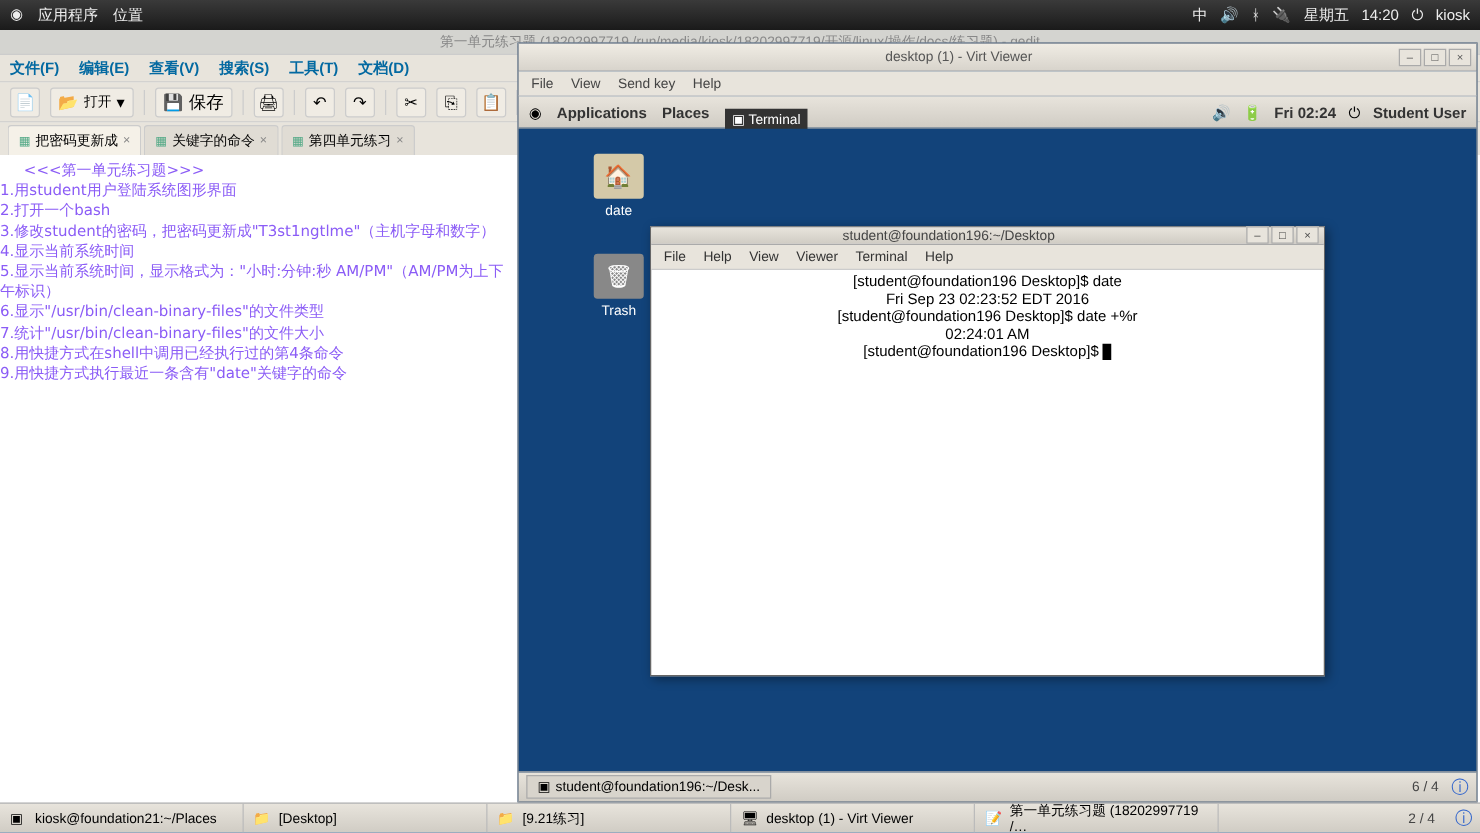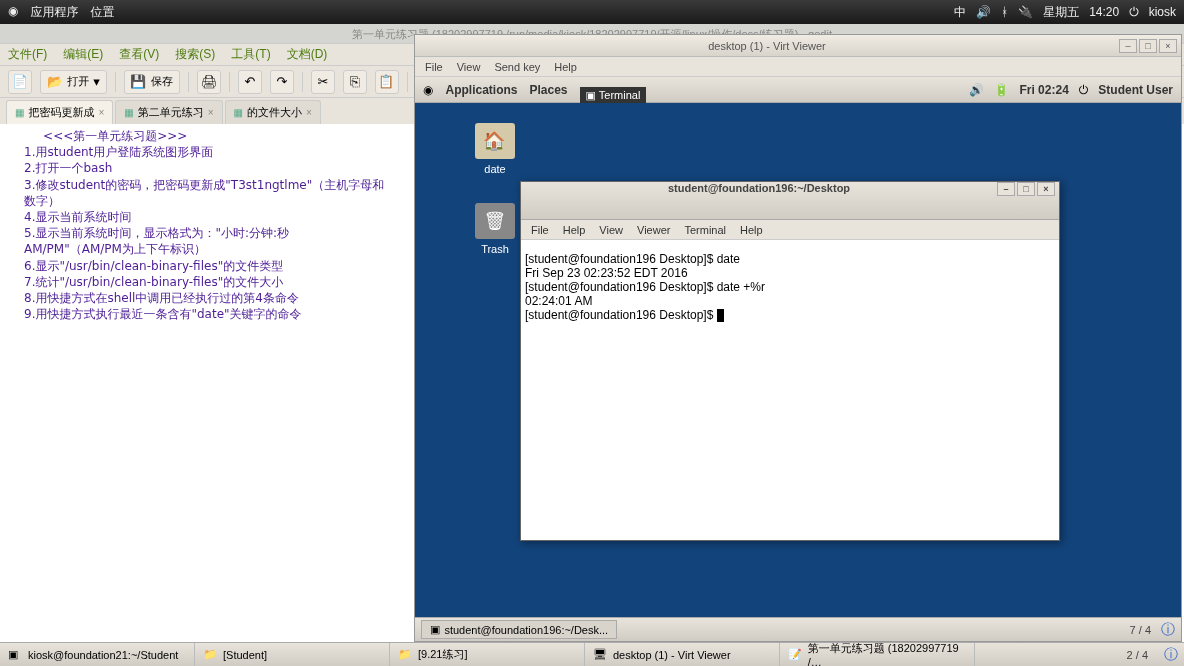--- a/index.html
+++ b/index.html
@@ -10,36 +10,36 @@
 .outer-panel .left { display: flex; gap: 12px; }
 .outer-panel .right { margin-left: auto; display: flex; gap: 10px; align-items: center; }
 .outer-panel .item { cursor: default; }
 .sys-icon { font-size: 12px; }
 
 
 .gedit-title { height: 20px; background: #d4d4d0; color: #888; font-size: 11px; text-align: center; line-height: 20px; border-bottom: 1px solid #ccc; }
 
 
 .gedit-menu { height: 22px; background: #e8e4dc; display: flex; align-items: center; padding: 0 8px; font-size: 12px; gap: 16px; border-bottom: 1px solid #ccc; }
-.gedit-menu span { color: #4d7c0f; }
+.gedit-menu span { color: #0369a1; font-weight: bold; }
 
 
 .gedit-toolbar { height: 32px; background: #e8e4dc; display: flex; align-items: center; padding: 0 8px; gap: 8px; border-bottom: 1px solid #ccc; }
 .tb-btn { width: 24px; height: 24px; background: #f0ece4; border: 1px solid #ccc; border-radius: 3px; display: flex; align-items: center; justify-content: center; font-size: 13px; }
 .tb-sep { width: 1px; height: 20px; background: #ccc; }
 
 
 .gedit-tabs { height: 26px; background: #e8e4dc; display: flex; align-items: flex-end; padding: 0 6px; font-size: 11px; gap: 2px; }
 .tab { background: #f5f1e8; border: 1px solid #ccc; border-bottom: none; padding: 4px 8px; display: flex; align-items: center; gap: 4px; border-radius: 3px 3px 0 0; }
 .tab.inactive { background: #e0dcd4; }
 .tab-close { color: #888; font-size: 10px; }
 .doc-icon { color: #5a8; font-size: 10px; }
 
 
-.gedit-body { position: absolute; top: 124px; left: 0; width: 414px; bottom: 50px; background: #fff; padding: 4px 24px; font-size: 12px; color: #4c1d95; line-height: 1.35; font-family: "DejaVu Sans", sans-serif; white-space: pre-wrap; overflow: hidden; }
+.gedit-body { position: absolute; top: 124px; left: 0; width: 414px; bottom: 50px; background: #fff; padding: 4px 0; font-size: 12px; color: #8b5cf6; line-height: 1.35; font-family: "DejaVu Sans", sans-serif; white-space: pre-wrap; overflow: hidden; }
 
 
 .virt-window { position: absolute; top: 34px; left: 414px; right: 2px; bottom: 24px; background: #12437a; border: 1px solid #999; }
 .virt-title { height: 22px; background: linear-gradient(#f0ece4,#d8d4cc); display: flex; align-items: center; font-size: 11px; color: #555; border-bottom: 1px solid #bbb; }
 .virt-title .t { flex: 1; text-align: center; }
 .virt-title .ctrls { display: flex; gap: 2px; padding-right: 4px; }
 .win-btn { width: 18px; height: 14px; background: #e8e4dc; border: 1px solid #aaa; font-size: 9px; text-align: center; line-height: 12px; }
 
 .virt-menu { height: 20px; background: #e8e4dc; display: flex; align-items: center; font-size: 11px; gap: 14px; padding: 0 10px; color: #444; border-bottom: 1px solid #ccc; }
 
@@ -50,25 +50,25 @@
 .inner-panel .term-ind { background: #333; color: #fff; padding: 2px 6px; font-size: 11px; margin-top: 12px; }
 
 
 .inner-desktop { position: absolute; top: 68px; left: 0; right: 0; bottom: 24px; background: #12437a; }
 .desk-icon { position: absolute; width: 60px; text-align: center; color: #fff; font-size: 11px; }
 .desk-icon .ic { width: 40px; height: 36px; margin: 0 auto 4px; background: #d4c9a8; border-radius: 3px; display: flex; align-items: center; justify-content: center; font-size: 18px; }
 .trash-ic { background: #888 !important; border-radius: 6px; }
 
 
 .term-window { position: absolute; top: 78px; left: 105px; width: 540px; height: 360px; background: #fff; border: 1px solid #666; box-shadow: 2px 2px 8px rgba(0,0,0,0.4); }
-.term-title { height: 38px; background: linear-gradient(#e8e4dc,#d0ccc4); display: flex; align-items: flex-start; font-size: 11px; font-weight: bold; color: #444; border-bottom: 1px solid #aaa; }
+.term-title { height: 14px; background: linear-gradient(#e8e4dc,#d0ccc4); display: flex; align-items: flex-end; font-size: 11px; font-weight: normal; color: #444; border-bottom: 1px solid #aaa; }
 .term-title .t { flex: 1; text-align: center; }
 .term-title .ctrls { display: flex; gap: 2px; padding-right: 4px; }
 .term-menu { height: 20px; background: #e8e4dc; display: flex; align-items: center; font-size: 11px; gap: 14px; padding: 0 10px; color: #333; border-bottom: 1px solid #ccc; }
-.term-body { padding: 12px 4px; font-family: "DejaVu Sans Mono", monospace; font-size: 12px; color: #000; white-space: pre; }
+.term-body { padding: 2px 4px; font-family: "DejaVu Sans Mono", monospace; font-size: 12px; color: #000; white-space: pre; text-align: center; }
 .cursor { display: inline-block; width: 7px; height: 13px; background: #000; vertical-align: middle; }
 
 
 .inner-taskbar { position: absolute; bottom: 0; left: 0; right: 0; height: 24px; background: linear-gradient(#e8e4dc,#d0ccc4); display: flex; align-items: center; font-size: 11px; padding: 0 6px; border-top: 1px solid #aaa; }
 .inner-taskbar .task { background: #d8d4cc; border: 1px solid #aaa; padding: 2px 8px; display: flex; align-items: center; gap: 4px; }
 .inner-taskbar .ws { margin-left: auto; color: #444; padding-right: 6px; }
 
 
 .outer-taskbar { position: absolute; bottom: 0; left: 0; right: 0; height: 24px; background: linear-gradient(#e8e4dc,#d0ccc4); display: flex; align-items: center; font-size: 11px; border-top: 1px solid #aaa; }
 .outer-taskbar .task { flex: 0 0 195px; border-right: 1px solid #bbb; padding: 0 8px; display: flex; align-items: center; gap: 6px; height: 100%; }
@@ -104,21 +104,21 @@
   <span>查看(V)</span>
   <span>搜索(S)</span>
   <span>工具(T)</span>
   <span>文档(D)</span>
 </div>
 
 <div class="gedit-toolbar">
   <div class="tb-btn">📄</div>
   <div class="tb-btn" style="width:auto;padding:0 6px;gap:4px">📂 <span style="font-size:11px">打开</span> ▾</div>
   <div class="tb-sep"></div>
-  <div class="tb-btn" style="width:auto;padding:0 6px;gap:4px">💾 <span style="font-size:11px">保存</span></div>
+  <div class="tb-btn" style="width:auto;padding:0 6px;gap:4px">💾 <span style="font-size:14px">保存</span></div>
   <div class="tb-sep"></div>
   <div class="tb-btn">🖨</div>
   <div class="tb-sep"></div>
   <div class="tb-btn">↶</div>
   <div class="tb-btn">↷</div>
   <div class="tb-sep"></div>
   <div class="tb-btn">✂</div>
   <div class="tb-btn">⎘</div>
   <div class="tb-btn">📋</div>
   <div class="tb-sep"></div>
@@ -127,26 +127,26 @@
 </div>
 
 <div class="gedit-tabs">
   <div class="tab">
       <span class="doc-icon">▦</span>
       <span>把密码更新成</span>
       <span class="tab-close">×</span>
     </div>
   <div class="tab inactive">
       <span class="doc-icon">▦</span>
-      <span>第二单元练习</span>
+      <span>关键字的命令</span>
       <span class="tab-close">×</span>
     </div>
   <div class="tab inactive">
       <span class="doc-icon">▦</span>
-      <span>的文件大小</span>
+      <span>第四单元练习</span>
       <span class="tab-close">×</span>
     </div>
 </div>
 
 <div class="gedit-body">     &lt;&lt;&lt;第一单元练习题&gt;&gt;&gt;
 1.用student用户登陆系统图形界面
 2.打开一个bash
 3.修改student的密码，把密码更新成"T3st1ngtlme"（主机字母和数字）
 4.显示当前系统时间
 5.显示当前系统时间，显示格式为："小时:分钟:秒 AM/PM"（AM/PM为上下午标识）
@@ -218,33 +218,33 @@
 <span>02:24:01 AM</span>
 <span>[student@foundation196 Desktop]$ </span><span class="cursor"></span></div>
     </div>
   </div>
 
   <div class="inner-taskbar">
     <div class="task">
       <span>▣</span>
       <span>student@foundation196:~/Desk...</span>
     </div>
-    <span class="ws">7 / 4</span>
+    <span class="ws">6 / 4</span>
     <span style="color:#36c;font-size:14px;margin-left:4px">ⓘ</span>
   </div>
 </div>
 
 <div class="outer-taskbar">
   <div class="task">
       <span class="little-icon">▣</span>
-      <span>kiosk@foundation21:~/Student</span>
+      <span>kiosk@foundation21:~/Places</span>
     </div>
   <div class="task">
       <span class="little-icon">📁</span>
-      <span>[Student]</span>
+      <span>[Desktop]</span>
     </div>
   <div class="task">
       <span class="little-icon">📁</span>
       <span>[9.21练习]</span>
     </div>
   <div class="task">
       <span class="little-icon">🖥</span>
       <span>desktop (1) - Virt Viewer</span>
     </div>
   <div class="task">

